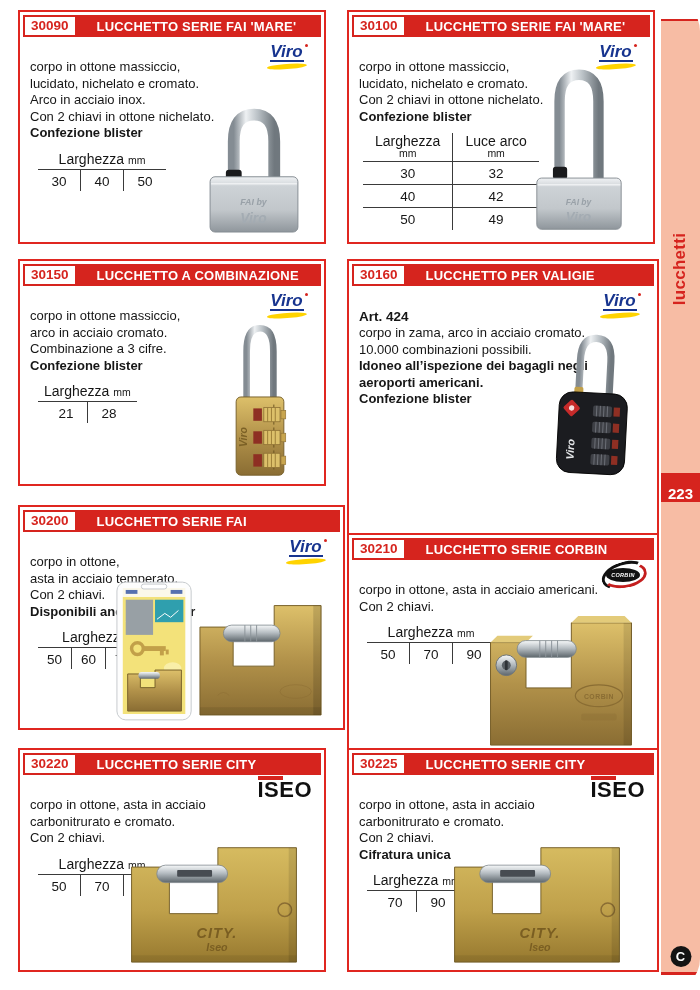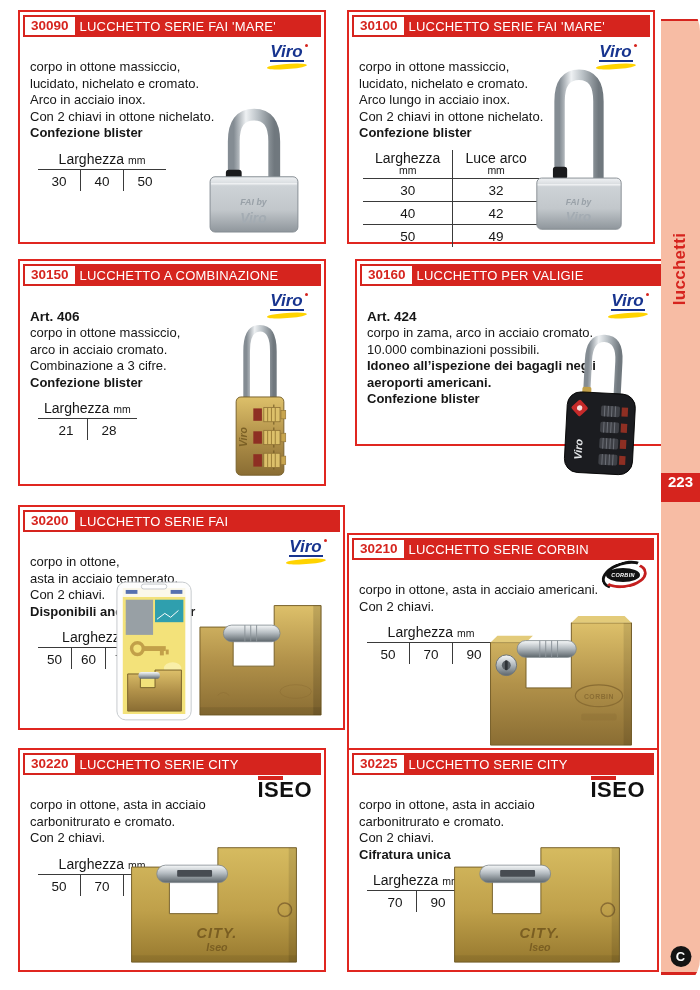--- a/index.html
+++ b/index.html
@@ -2,21 +2,21 @@
 <html><head>
 <meta charset="utf-8">
 <style>
   html,body{margin:0;padding:0;background:#fff;}
   .page{position:relative;width:700px;height:990px;background:#fff;overflow:hidden;
         font-family:"Liberation Sans",sans-serif;color:#161616;border-radius:31px;}
   .cell{position:absolute;box-sizing:border-box;border:2px solid #e02620;background:#fff;}
   .cellhead{margin:3px 3px 0 3px;background:#d6241e;height:22px;display:flex;align-items:center;}
   .codebox{background:#fff;color:#d6241e;font-weight:bold;font-size:13.5px;line-height:18px;
            padding:0 6px;margin-left:2px;}
-  .ctitle{color:#fff;font-weight:normal;font-size:13px;margin-left:5px;white-space:nowrap;letter-spacing:.2px;}
+  .ctitle{color:#fff;font-weight:bold;font-size:13px;margin-left:22px;white-space:nowrap;letter-spacing:.2px;}
   .cellbody{position:relative;padding:22px 8px 0 10px;font-size:13px;}
   .desc div{line-height:16.5px;white-space:nowrap;}
   .desc .wrap{white-space:normal;max-width:252px;}
   .b{font-weight:bold;}
   .art{font-weight:bold;font-size:13.5px;line-height:17px;}
   
   .tbl1{display:inline-block;margin:9px 0 0 8px;text-align:center;}
   .tbl1 .hd{font-size:14px;padding:0 6px 2px;border-bottom:1.6px solid #3a3a3a;}
   .tbl1 .hd small{font-size:10.5px;}
   .tbl1 .vals{display:flex;justify-content:center;}
@@ -53,21 +53,21 @@
   .emw{font-style:italic;font-weight:bold;font-size:12px;fill:#e6e8ea;text-anchor:middle;}
   .emc{font-weight:bold;font-size:7px;fill:#8a6d33;text-anchor:middle;letter-spacing:.5px;}
   .emcity{font-style:italic;font-weight:bold;font-size:15px;fill:#7a5e22;text-anchor:middle;letter-spacing:1px;}
   .emiseo{font-style:italic;font-weight:bold;font-size:11px;fill:#7a5e22;text-anchor:middle;}
   
   .sidebar{position:absolute;left:661px;top:19px;width:39px;height:956px;background:#f7bca4;
            border-top:2px solid #d6241e;border-bottom:3px solid #d6241e;box-sizing:border-box;}
   .side-label{position:absolute;top:238px;left:-31px;width:100px;text-align:center;transform:rotate(-90deg);
               color:#d6241e;font-weight:bold;font-size:17px;letter-spacing:.3px;}
   .page-badge{position:absolute;top:452px;left:0;right:0;height:29px;background:#d6241e;color:#fff;
-              font-weight:bold;font-size:15px;display:flex;align-items:flex-start;padding-left:7px;box-sizing:border-box;}
+              font-weight:bold;font-size:15px;display:flex;align-items:flex-end;padding-left:7px;box-sizing:border-box;}
   .c-logo{position:absolute;bottom:5px;left:50%;transform:translateX(-50%);width:21px;height:21px;border-radius:50%;
           background:#141414;color:#fff;font-weight:bold;font-size:13px;display:flex;align-items:center;justify-content:center;}
 </style>
 </head>
 <body>
 
 <div class="page">
 
 <svg width="0" height="0" style="position:absolute" aria-hidden="true">
   <defs>
@@ -139,21 +139,20 @@
 
 <section class="cell" style="left:347px;top:10px;width:308px;height:234px">
   <header class="cellhead">
     <span class="codebox">30100</span>
     <span class="ctitle">LUCCHETTO SERIE FAI 'MARE'</span>
   </header>
   <div class="cellbody">
     <div class="desc">
       <div>corpo in ottone massiccio,</div>
       <div>lucidato, nichelato e cromato.</div>
-      <div>Arco lungo in acciaio inox.</div>
       <div>Con 2 chiavi in ottone nichelato.</div>
       <div class="b">Confezione blister</div>
     </div>
     <table class="tbl2">
       <thead>
             <tr>
         <th><span>Larghezza</span><small>mm</small></th>
         <th class="c2"><span>Luce arco</span><small>mm</small></th>
       </tr>
           </thead>
@@ -186,21 +185,20 @@
     <text class="em2" x="57" y="178">Viro</text>
   </svg>
 </section>
 
 <section class="cell" style="left:18px;top:259px;width:308px;height:227px">
   <header class="cellhead">
     <span class="codebox">30150</span>
     <span class="ctitle">LUCCHETTO A COMBINAZIONE</span>
   </header>
   <div class="cellbody">
-    <div class="art">Art. 406</div>
     <div class="desc">
       <div>corpo in ottone massiccio,</div>
       <div>arco in acciaio cromato.</div>
       <div>Combinazione a 3 cifre.</div>
       <div class="b">Confezione blister</div>
     </div>
     <div class="tbl1">
       <div class="hd"><span>Larghezza</span> <small>mm</small></div>
       <div class="vals">
         <span>21</span>
@@ -227,21 +225,21 @@
           <rect x="67" y="126" width="5" height="9" fill="#c8a54e" stroke="#8a6d33" stroke-width=".6"></rect>
       <rect x="38" y="148" width="9" height="13" fill="#8e2f23"></rect>
           <rect x="49" y="147" width="17" height="15" fill="#dcc06a" stroke="#8a6d33" stroke-width=".8"></rect>
           <path d="M53 147 v15 M57 147 v15 M61 147 v15" stroke="#9a7c35" stroke-width="1"></path>
           <rect x="67" y="150" width="5" height="9" fill="#c8a54e" stroke="#8a6d33" stroke-width=".6"></rect>
     </g>
     <text class="emv" transform="rotate(-90 31 130)" x="31" y="130">Viro</text>
   </svg>
 </section>
 
-<section class="cell" style="left:355px;top:259px;width:312px;height:187px">
+<section class="cell" style="left:347px;top:259px;width:312px;height:276px">
   <header class="cellhead">
     <span class="codebox">30160</span>
     <span class="ctitle">LUCCHETTO PER VALIGIE</span>
   </header>
   <div class="cellbody">
     <div class="art">Art. 424</div>
     <div class="desc">
       <div>corpo in zama, arco in acciaio cromato.</div>
       <div>10.000 combinazioni possibili.</div>
       <div class="b wrap">Idoneo all’ispezione dei bagagli negli aeroporti americani.</div>

